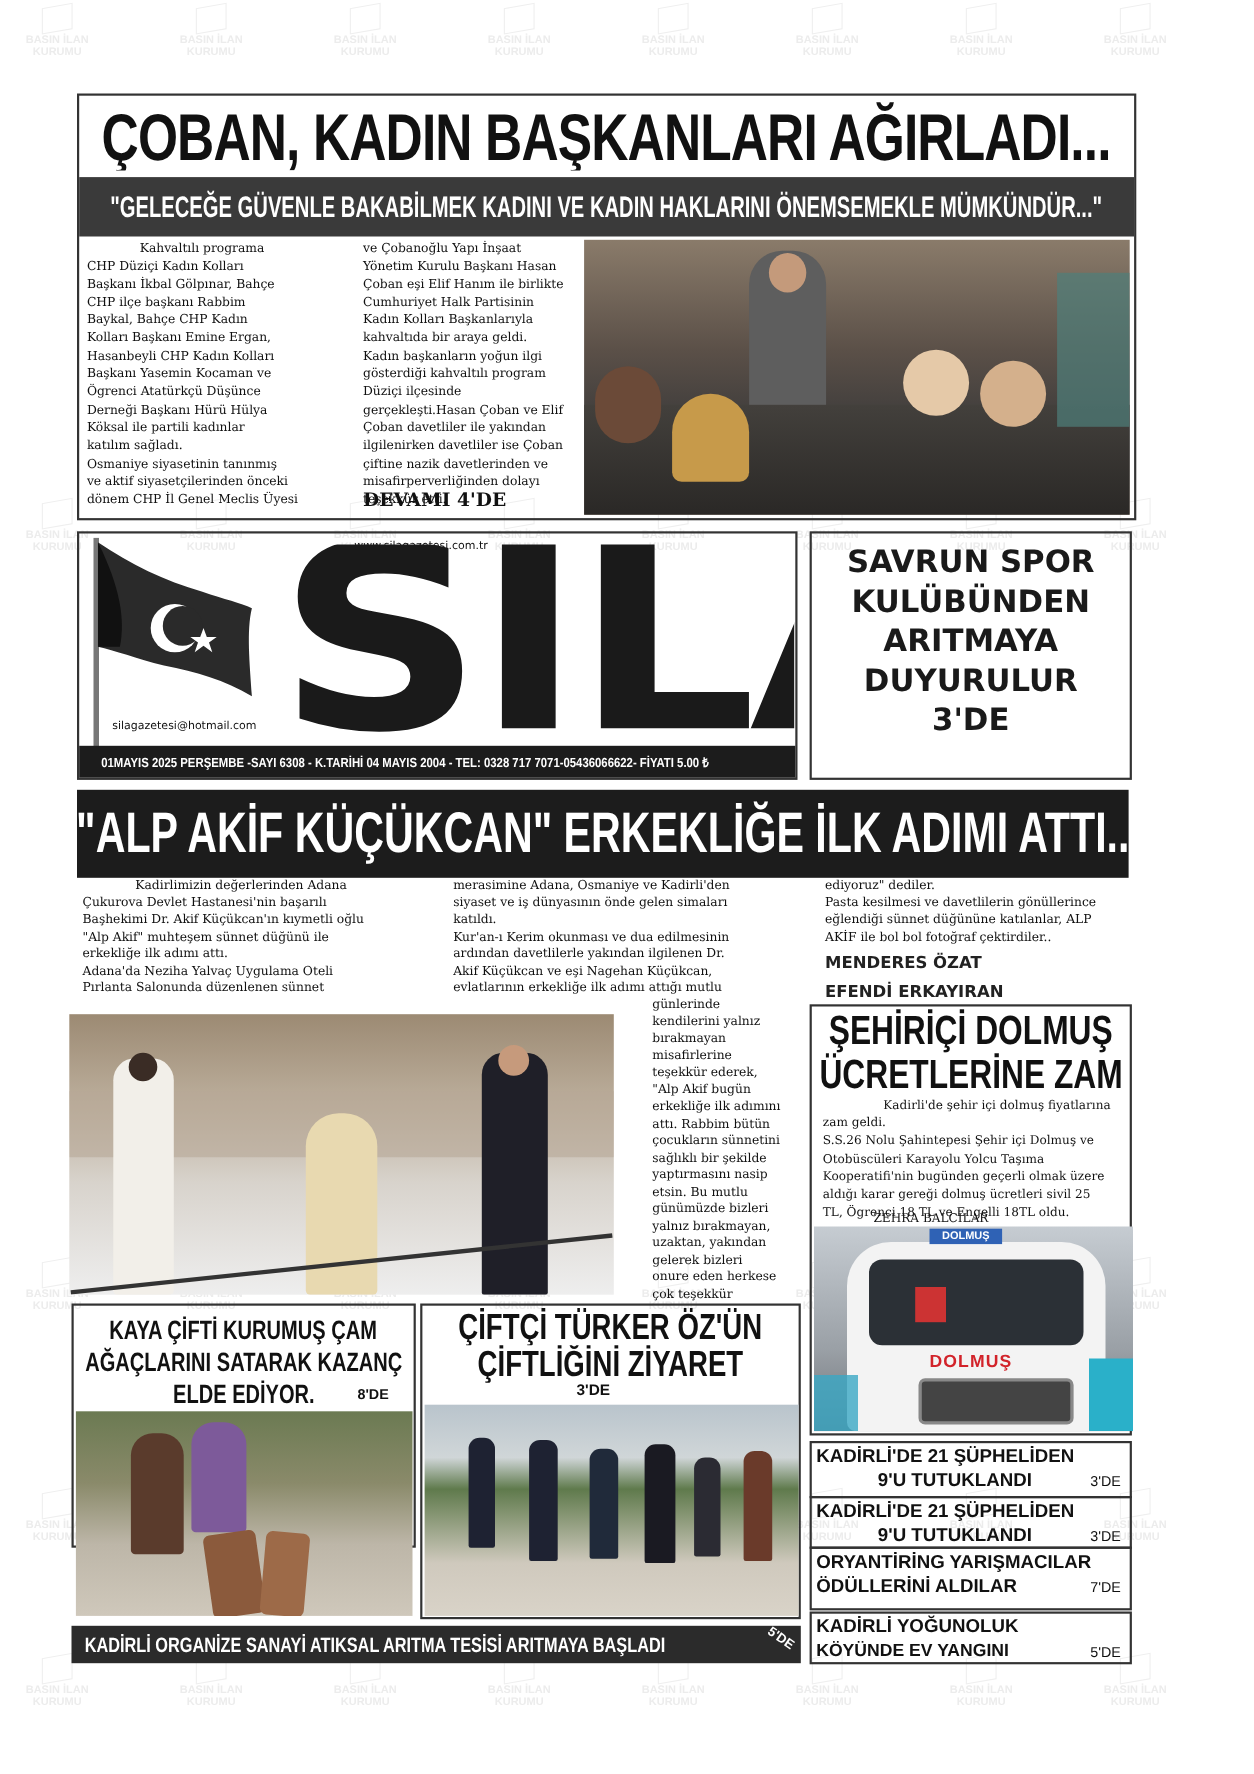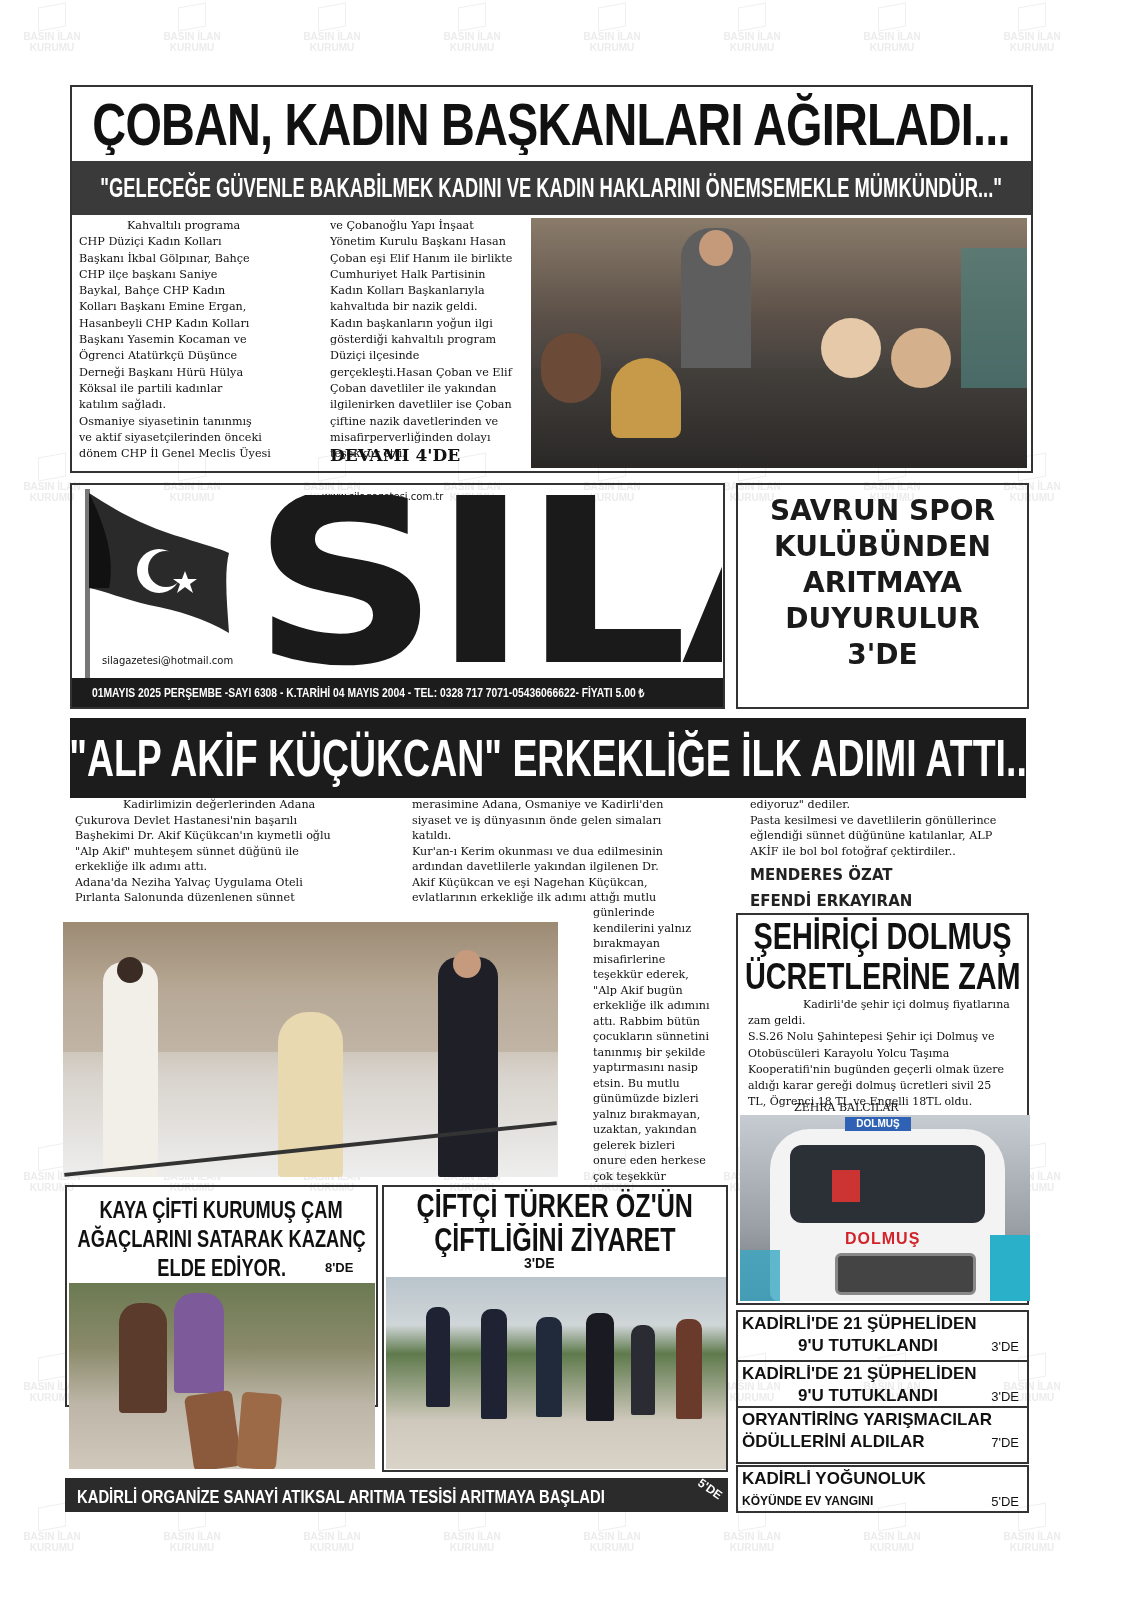--- a/index.html
+++ b/index.html
@@ -223,40 +223,40 @@
   <div class="abs" style="left:0;top:6px;width:959px;height:62px;overflow:hidden;text-align:center;">
     <span class="cond" style="display:inline-block;font-size:60px;line-height:64px;transform:scaleX(0.78);transform-origin:center top;letter-spacing:-1px;margin:0 -120px;">ÇOBAN, KADIN BAŞKANLARI AĞIRLADI...</span>
   </div>
   <div class="abs" style="left:0;top:74px;width:959px;height:54px;background:#3a3a3a;overflow:hidden;text-align:center;">
     <span class="cond" style="display:inline-block;color:#fff;font-size:27px;line-height:54px;transform:scaleX(0.68);transform-origin:center top;margin:0 -220px;">"GELECEĞE GÜVENLE BAKABİLMEK KADINI VE KADIN HAKLARINI ÖNEMSEMEKLE MÜMKÜNDÜR..."</span>
   </div>
   <div class="abs body-text" id="top-col1" style="left:7px;top:131px;width:230px;">
       <div style="padding-left:48px">Kahvaltılı programa</div>
       <div style="">CHP Düziçi Kadın Kolları</div>
       <div style="">Başkanı İkbal Gölpınar, Bahçe</div>
-      <div style="">CHP ilçe başkanı Saniye</div>
+      <div style="">CHP ilçe başkanı Rabbim</div>
       <div style="">Baykal, Bahçe CHP Kadın</div>
       <div style="">Kolları Başkanı Emine Ergan,</div>
       <div style="">Hasanbeyli CHP Kadın Kolları</div>
       <div style="">Başkanı Yasemin Kocaman ve</div>
       <div style="">Ögrenci Atatürkçü Düşünce</div>
       <div style="">Derneği Başkanı Hürü Hülya</div>
       <div style="">Köksal ile partili kadınlar</div>
       <div style="">katılım sağladı.</div>
       <div style="">Osmaniye siyasetinin tanınmış</div>
       <div style="">ve aktif siyasetçilerinden önceki</div>
       <div style="">dönem CHP İl Genel Meclis Üyesi</div>
     </div>
   <div class="abs body-text" id="top-col2" style="left:258px;top:131px;width:200px;">
       <div>ve Çobanoğlu Yapı İnşaat</div>
       <div>Yönetim Kurulu Başkanı Hasan</div>
       <div>Çoban eşi Elif Hanım ile birlikte</div>
       <div>Cumhuriyet Halk Partisinin</div>
       <div>Kadın Kolları Başkanlarıyla</div>
-      <div>kahvaltıda bir nazik geldi.</div>
+      <div>kahvaltıda bir araya geldi.</div>
       <div>Kadın başkanların yoğun ilgi</div>
       <div>gösterdiği kahvaltılı program</div>
       <div>Düziçi ilçesinde</div>
       <div>gerçekleşti.Hasan Çoban ve Elif</div>
       <div>Çoban davetliler ile yakından</div>
       <div>ilgilenirken davetliler ise Çoban</div>
       <div>çiftine nazik davetlerinden ve</div>
       <div>misafirperverliğinden dolayı</div>
       <div>teşekkür etti.</div>
     </div>
@@ -327,21 +327,21 @@
 <div class="abs body-text" id="main-col2n" style="left:593px;top:905px;width:140px;line-height:15.5px;">
     <div>günlerinde</div>
     <div>kendilerini yalnız</div>
     <div>bırakmayan</div>
     <div>misafirlerine</div>
     <div>teşekkür ederek,</div>
     <div>"Alp Akif bugün</div>
     <div>erkekliğe ilk adımını</div>
     <div>attı. Rabbim bütün</div>
     <div>çocukların sünnetini</div>
-    <div>tanınmış bir şekilde</div>
+    <div>sağlıklı bir şekilde</div>
     <div>yaptırmasını nasip</div>
     <div>etsin. Bu mutlu</div>
     <div>günümüzde bizleri</div>
     <div>yalnız bırakmayan,</div>
     <div>uzaktan, yakından</div>
     <div>gelerek bizleri</div>
     <div>onure eden herkese</div>
     <div>çok teşekkür</div>
   </div>
 <div class="abs body-text" id="main-col3" style="left:750px;top:797px;width:285px;line-height:15.5px;">
@@ -449,21 +449,21 @@
       <div style="position: relative; height: 22px;">
         <span class="cond" style="position: absolute; left: 4px; top: 0px; font-size: 17px; line-height: 22px;">ÖDÜLLERİNİ ALDILAR</span>
         <span style="position: absolute; right: 8px; top: 4px; font-family: &quot;Liberation Sans&quot;, sans-serif; font-size: 13px;">7'DE</span>
       </div>
     </div>
 </div>
 <div class="abs frame" style="left:736px;top:1465px;width:293px;height:48px;">
   <div class="brief" style="position: absolute; left: 0px; top: 1px; width: 289px;">
       <div class="cond" style="font-size: 17px; line-height: 22px; padding-left: 4px;">KADİRLİ YOĞUNOLUK</div>
       <div style="position: relative; height: 22px;">
-        <span class="cond" style="position: absolute; left: 4px; top: 0px; font-size: 12px; line-height: 22px;">KÖYÜNDE EV YANGINI</span>
+        <span class="cond" style="position: absolute; left: 4px; top: 0px; font-size: 16px; line-height: 22px;">KÖYÜNDE EV YANGINI</span>
         <span style="position: absolute; right: 8px; top: 4px; font-family: &quot;Liberation Sans&quot;, sans-serif; font-size: 13px;">5'DE</span>
       </div>
     </div>
 </div>
 
 <div class="abs" style="left:65px;top:1478px;width:663px;height:34px;background:#2b2b2b;overflow:hidden;">
   <span class="cond" style="position:absolute;left:12px;top:8px;color:#fff;font-size:19px;transform:scaleX(0.78);">KADİRLİ ORGANİZE SANAYİ ATIKSAL  ARITMA TESİSİ ARITMAYA BAŞLADI</span>
   <span class="cond" style="position:absolute;left:632px;top:4px;color:#fff;font-size:12px;transform:rotate(35deg);transform-origin:center;">5'DE</span>
 </div>
 

